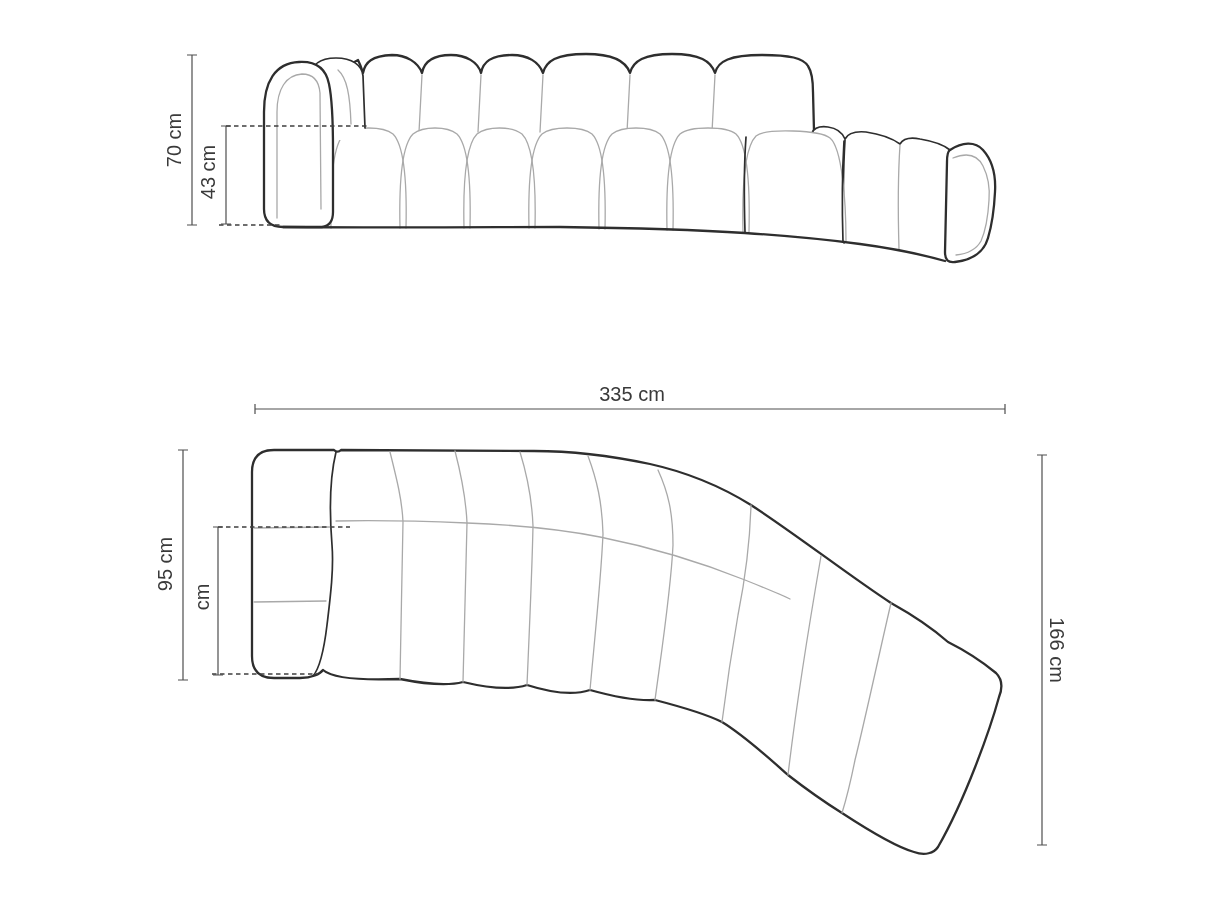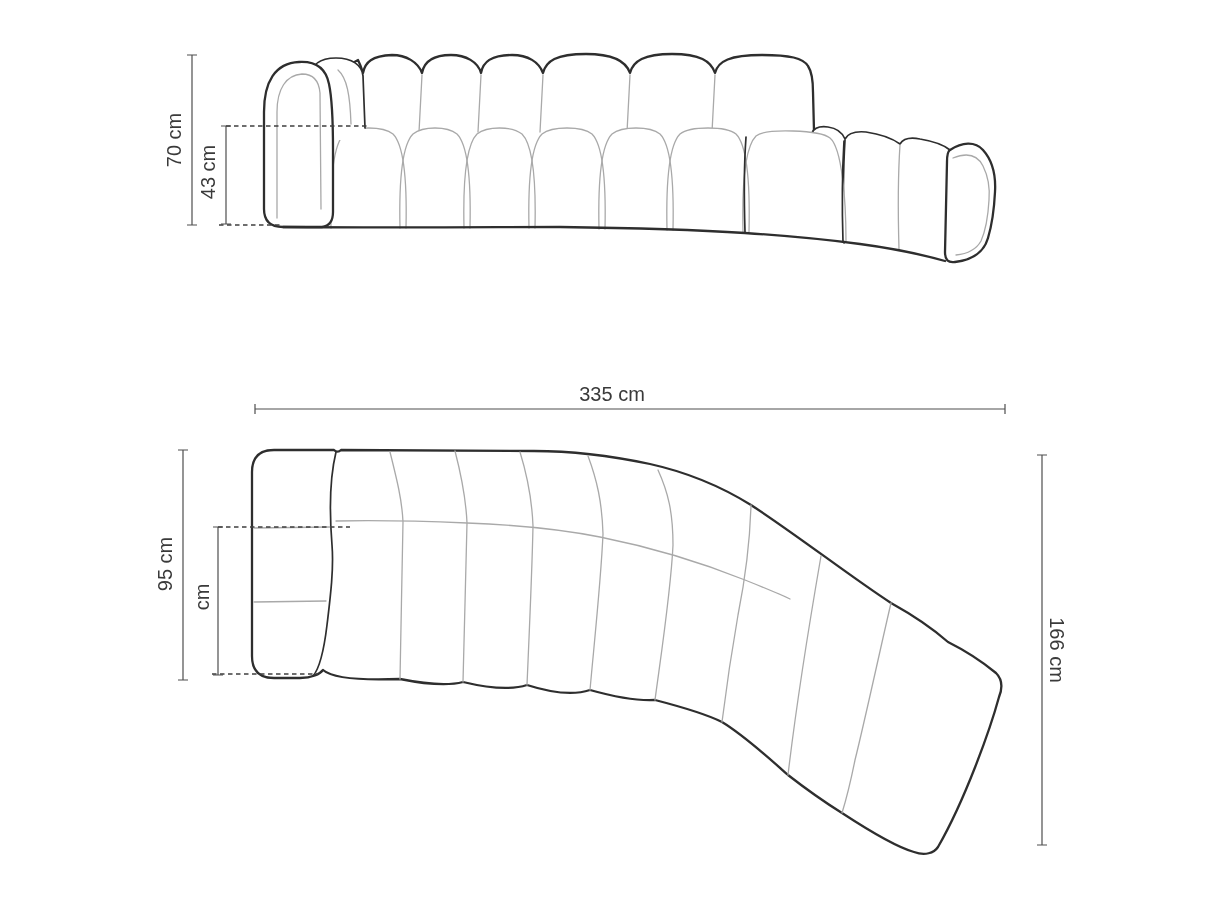--- a/index.html
+++ b/index.html
@@ -153,20 +153,20 @@
       <path class="dashline" d="M212 674 L318 674"></path>
 
       <path class="dimline" d="M1042 455 L1042 845 M1037 455 L1047 455 M1037 845 L1047 845"></path>
     </g>
   </svg>
 
   <div class="dim-label rot-ccw" style="left:174px;top:140px;">70 cm</div>
 
   <div class="dim-label rot-ccw" style="left:208px;top:172px;">43 cm</div>
 
-  <div class="dim-label" style="left:612px;top:394px;">335 cm</div>
+  <div class="dim-label" style="left:632px;top:394px;">335 cm</div>
 
   <div class="dim-label rot-ccw" style="left:165px;top:564px;">95 cm</div>
 
   <div class="dim-label rot-ccw" style="left:202px;top:597px;">cm</div>
 
   <div class="dim-label rot-cw" style="left:1057px;top:650px;">166 cm</div>
 </div>
 
 </body></html>

